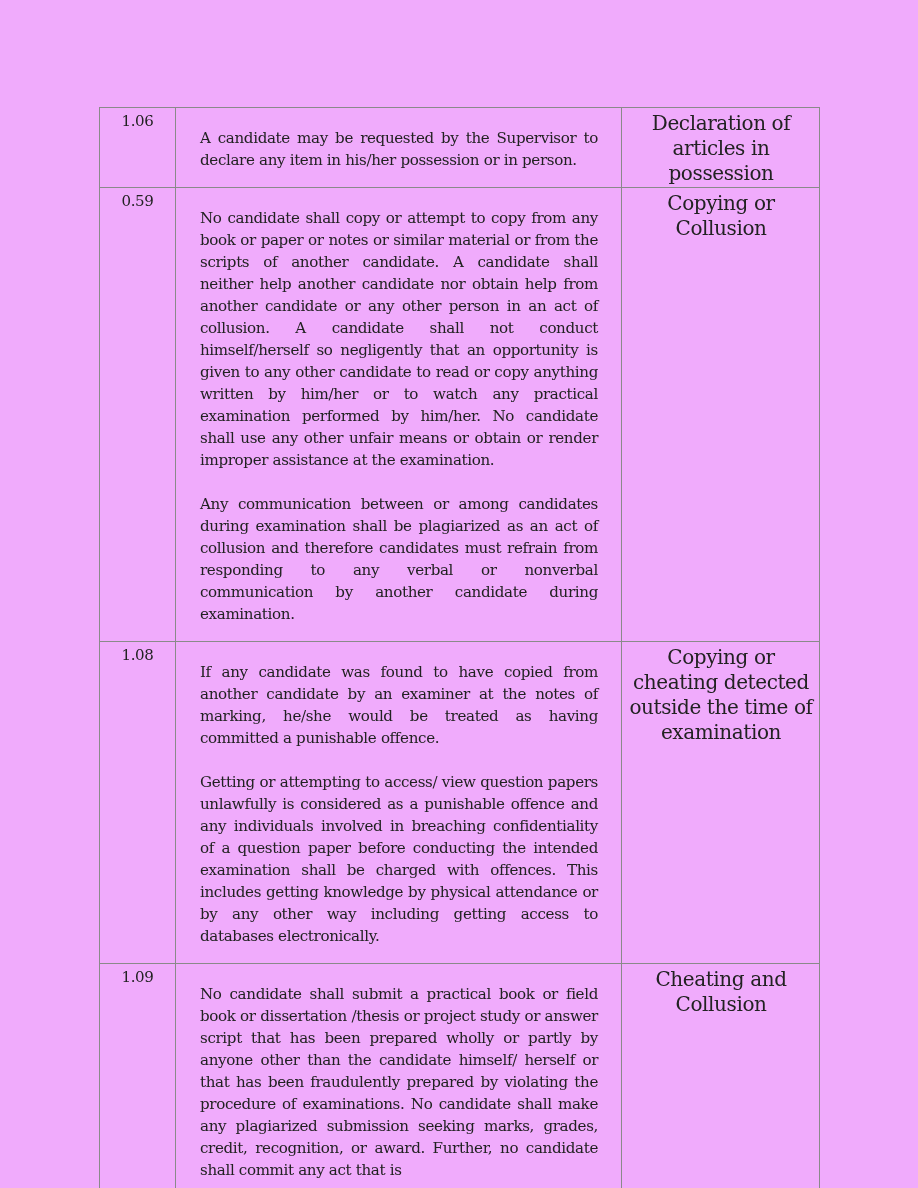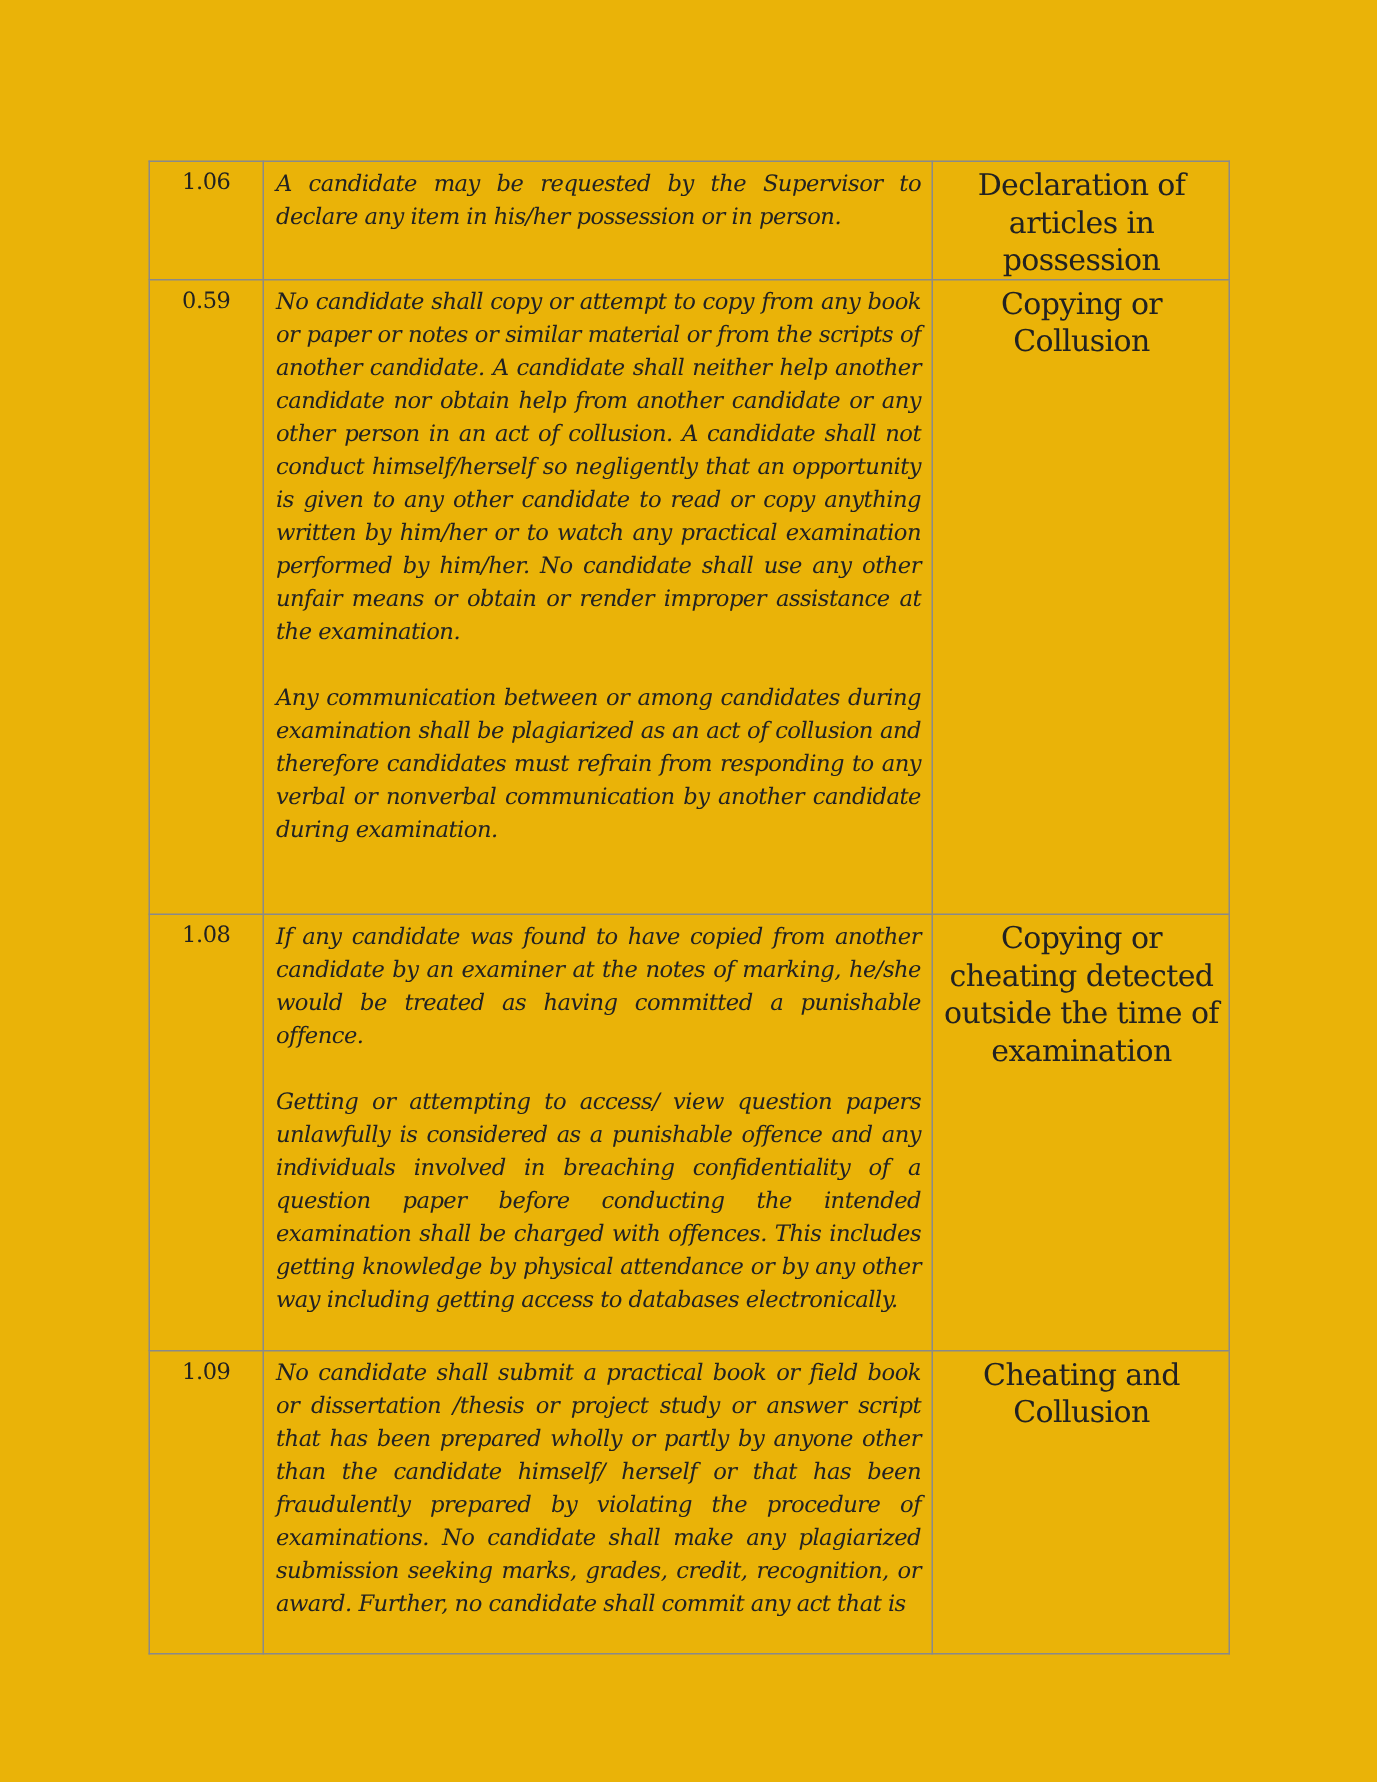--- a/index.html
+++ b/index.html
@@ -1,32 +1,32 @@
 <!DOCTYPE html>
 <html><head>
 <meta charset="utf-8">
 <style>
   html, body { margin:0; padding:0; background:#ffffff; }
   body { width:918px; height:1188px; position:relative; overflow:hidden; }
-  .page { position:absolute; left:0; top:0; width:918px; height:1188px; background:#eab308; }
+  .page { position:absolute; left:0; top:0; width:918px; height:1188px; background:#f0abfc; }
   table.rules {
     position:absolute; left:99px; top:107px; width:720px;
     border-collapse:collapse; table-layout:fixed;
     font-family:"DejaVu Serif", "Liberation Serif", serif;
     font-size:15.2px; color:#222;
   }
   table.rules td {
     border:1px solid #8a8a8a; vertical-align:top; padding:0;
   }
   col.c1 { width:76px; }
   col.c2 { width:446px; }
   col.c3 { width:198px; }
   .num { text-align:center; padding-top:4px !important; font-size:15px; letter-spacing:-0.3px; }
   .body { padding:3px 7px 0 8px !important; }
-  .body p { margin:0; text-align:justify; line-height:22px; font-size:15.1px; letter-spacing:-0.35px;font-style:italic; }
+  .body p { margin:16px; text-align:justify; line-height:22px; font-size:15.1px; letter-spacing:-0.35px; }
   .body p + p { margin-top:22px; }
   .title { padding:3px 6px 0 7px !important; line-height:25px; font-size:20px; letter-spacing:-0.4px;text-align:center; }
   tr.r1 td { height:66px; }
   tr.r2 td { height:418px; }
   tr.r3 td { height:286px; }
   tr.r4 td { height:197px; }
 </style>
 </head>
 <body>
 

